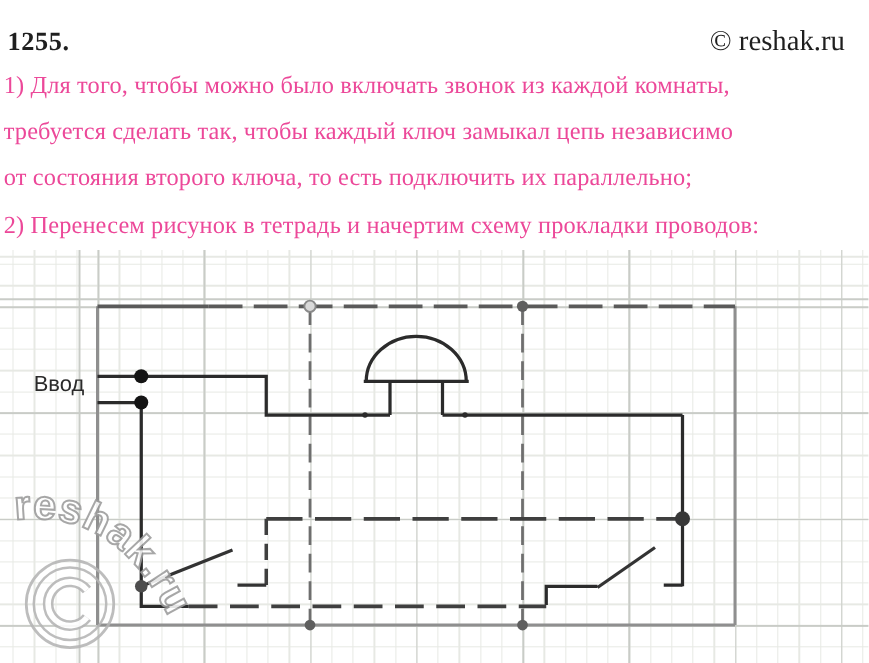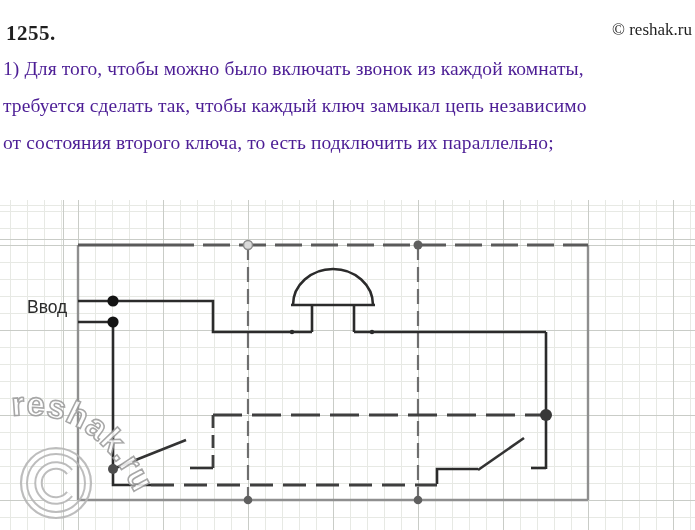--- a/index.html
+++ b/index.html
@@ -14,42 +14,43 @@
       repeating-linear-gradient(180deg,#c9ccc7 0 1.2px,transparent 1.2px 85px),
       repeating-linear-gradient(90deg,#e7e9e4 0 1px,transparent 1px 17px),
       repeating-linear-gradient(180deg,#e7e9e4 0 1px,transparent 1px 17px);
     background-position:78px 0, 0 45px, 10px 0, 0 11px;
   }
   .hdr-num{
     position:absolute;left:6px;top:5px;font-size:21px;font-weight:bold;
     letter-spacing:0.5px;
   }
   .hdr-copy{
-    position:absolute;right:3px;top:4px;font-size:17px;
+    position:absolute;right:19px;top:4px;font-size:23px;
   }
   .solution{
     position:absolute;left:3px;top:34px;width:692px;font-size:19.5px;
-    line-height:37.2px;white-space:nowrap;letter-spacing:0.1px;color:#4c1d95;
+    line-height:37.2px;white-space:nowrap;letter-spacing:0.1px;color:#ec4899;
   }
   svg.diagram{position:absolute;left:0;top:0;}
 </style>
 </head>
 <body>
 
 <div class="page">
 
   <div class="grid-layer"></div>
 
   <div class="hdr-num">1255.</div>
   <div class="hdr-copy">© reshak.ru</div>
 
   <div class="solution">
     <div>1) Для того, чтобы можно было включать звонок из каждой комнаты,</div>
     <div>требуется сделать так, чтобы каждый ключ замыкал цепь независимо</div>
     <div>от состояния второго ключа, то есть подключить их параллельно;</div>
+    <div>2) Перенесем рисунок в тетрадь и начертим схему прокладки проводов:</div>
   </div>
 
   <svg class="diagram" width="695" height="530" viewBox="0 0 695 530" xmlns="http://www.w3.org/2000/svg" xmlns:xlink="http://www.w3.org/1999/xlink">
 
     <g stroke="#8f8f8f" stroke-width="2.4" fill="none">
       <line x1="78" y1="229" x2="78" y2="484"></line>
       <line x1="78" y1="484" x2="588" y2="484"></line>
       <line x1="588" y1="229" x2="588" y2="484"></line>
     </g>
 

